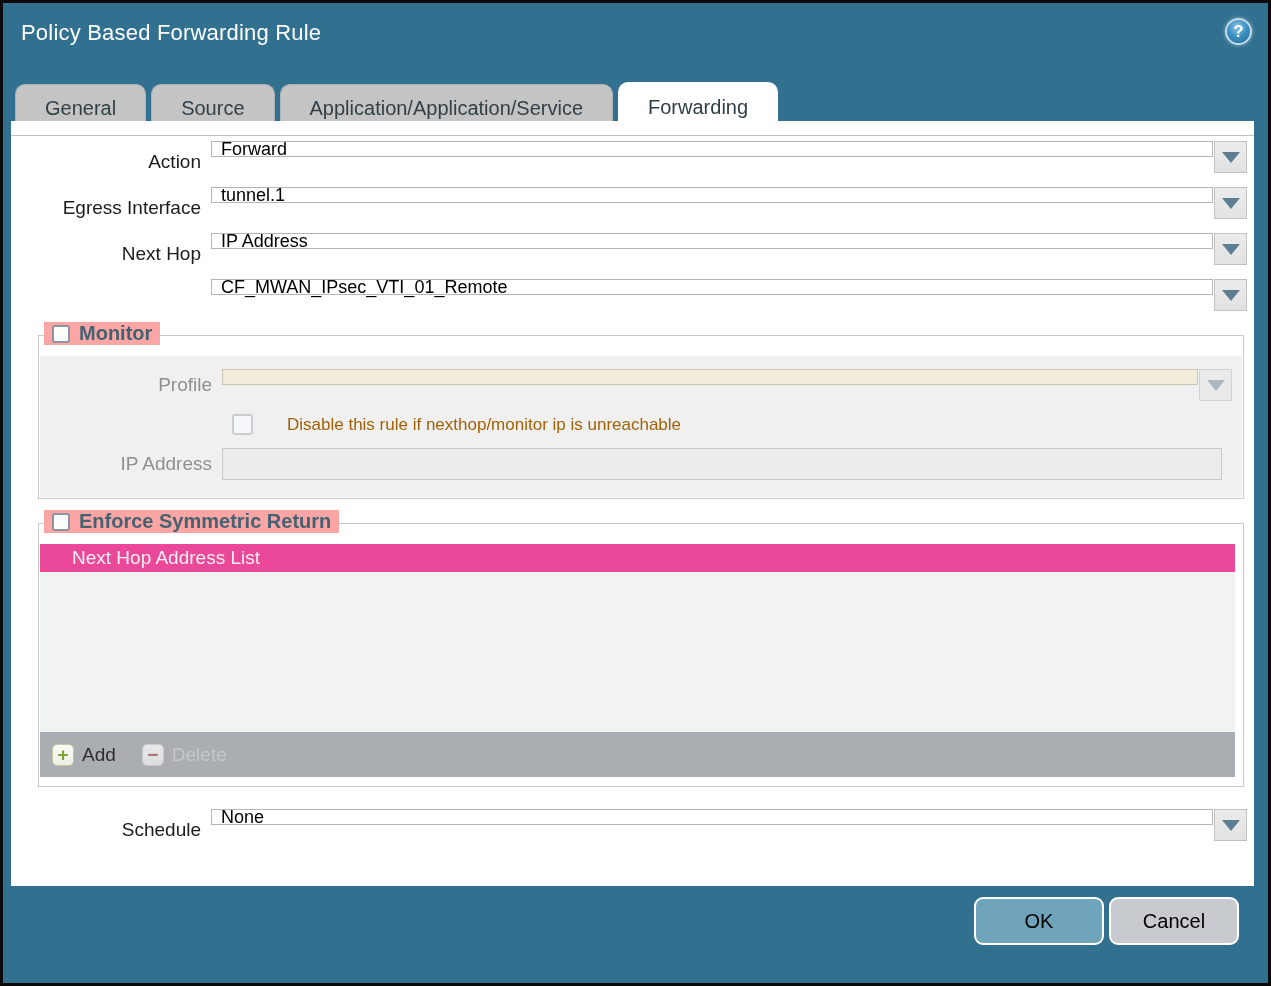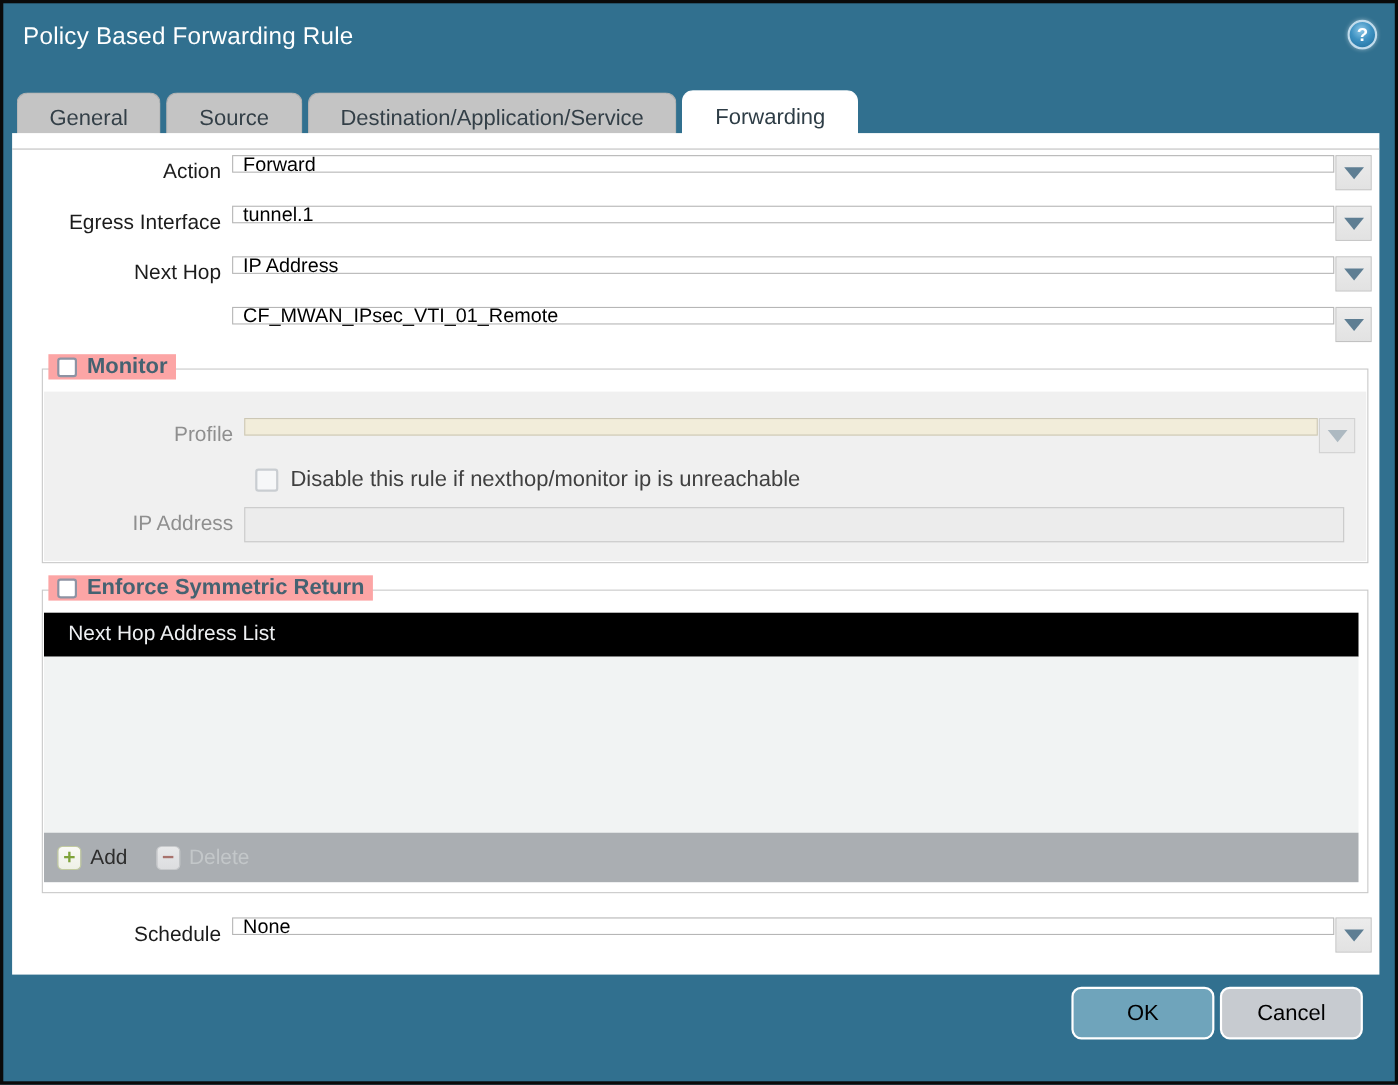--- a/index.html
+++ b/index.html
@@ -31,21 +31,21 @@
   .tab.active { background:#fff; color:#2e3d46; height:50px; border-color:#fff; }
 
   
   .panel {
     position:absolute; top:118px; left:8px; right:14px; bottom:97px;
     background:#fff; overflow:hidden;
   }
   .panel-topline { height:15px; border-bottom:1px solid #bfbfbf; margin-bottom:5px; }
 
   
-  .frow { display:flex; align-items:center; margin:0 7px 14px 0; }
+  .frow { display:flex; align-items:flex-end; margin:0 7px 14px 0; }
   .frow .lbl { width:200px; text-align:right; padding-right:10px; font-size:19px; color:#1c1c1c; flex:none; }
   .combo { display:flex; flex:1; align-items:stretch; }
   .combo .val {
     flex:1; height:16px; background:#fff; border:1px solid #b6b6b6;
     font-size:18px; color:#000; padding:0 9px; display:flex; align-items:center;
   }
   .combo .dd {
     width:33px; height:32px; margin-left:1px; background:linear-gradient(#ececec,#e2e2e2);
     border:1px solid #c2c2c2; display:flex; align-items:center; justify-content:center; cursor:pointer;
   }
@@ -55,33 +55,33 @@
   
   .group { position:relative; border:1px solid #c9c9c9; margin:24px 10px 22px 27px; padding-top:20px; }
   .group-legend {
     position:absolute; top:-14px; left:5px; background:#fca5a5; padding:0 8px;
     display:flex; align-items:center; gap:9px; font-weight:bold; font-size:20px; color:#456271;
   }
   .cb { width:18px; height:18px; background:#fff; border:2px solid #8d93a3; border-radius:3px; cursor:pointer; flex:none; }
   .cb.disabled { width:21px; height:21px; border:2px solid #c9cdd1; background:#f6f7f8; cursor:default; }
 
   
-  .monitor-body { background:#f0f0f0; margin:0 1px 1px; padding:24px 10px 17px 0; }
+  .monitor-body { background:#f0f0f0; margin:0 1px 1px; padding:13px 10px 17px 0; }
   .mrow { display:flex; align-items:center; margin-bottom:13px; }
   .mrow:last-child { margin-bottom:0; }
   .mrow .lbl { width:182px; text-align:right; padding-right:10px; font-size:19px; color:#8f8f8f; flex:none; }
   .val.beige { background:#f2edda; border:1px solid #ccc7b5; }
   .dd.disabled { background:#eaeaea; border-color:#d2d2d2; cursor:default; }
   .cbrow { margin-left:192px; display:flex; align-items:center; gap:11px; }
-  .cbrow .cb-lbl { font-size:20px; color:#404040; }
+  .cbrow .cb-lbl { font-size:17px; color:#a16207;margin-left:23px; }
   .input-disabled { flex:1; height:32px; background:#ececec; border:1px solid #c9c9c9; }
 
   
   .table-wrap { margin:0 8px 9px 1px; }
-  .tbl-header { height:40px; background:#000000; color:#eef0f2; font-size:19px; display:flex; align-items:center; padding-left:22px; }
+  .tbl-header { height:28px; background:#ec4899; color:#eef0f2; font-size:19px; display:flex; align-items:center; padding-left:32px; }
   .tbl-body { height:160px; background:#f1f3f3; }
   .tbl-footer { height:45px; background:#aaaeb2; display:flex; align-items:center; gap:26px; padding-left:12px; }
   .tbtn { display:flex; align-items:center; gap:8px; cursor:pointer; }
   .tbtn.disabled { cursor:default; }
   .tbtn-icon {
     width:22px; height:22px; border-radius:5px; background:linear-gradient(#fafaf6,#eef0e6);
     border:1px solid #c2cba0; display:flex; align-items:center; justify-content:center;
     font-size:19px; font-weight:bold; color:#7fa33a; line-height:1;
   }
   .tbtn-icon.minus { background:linear-gradient(#e8e9ea,#dcdddf); border-color:#c8cacc; color:#a8736d; }
@@ -102,21 +102,21 @@
 <body>
 
 <div class="dialog">
 
   <div class="title">Policy Based Forwarding Rule</div>
   <div class="help">?</div>
 
   <div class="tabs">
     <div class="tab">General</div>
     <div class="tab">Source</div>
-    <div class="tab">Destination/Application/Service</div>
+    <div class="tab">Application/Application/Service</div>
     <div class="tab active">Forwarding</div>
   </div>
 
   <div class="panel">
     <div class="panel-topline"></div>
 
     <div class="frow">
       <div class="lbl">Action</div>
       <div class="combo">
         <div class="val">Forward</div>

